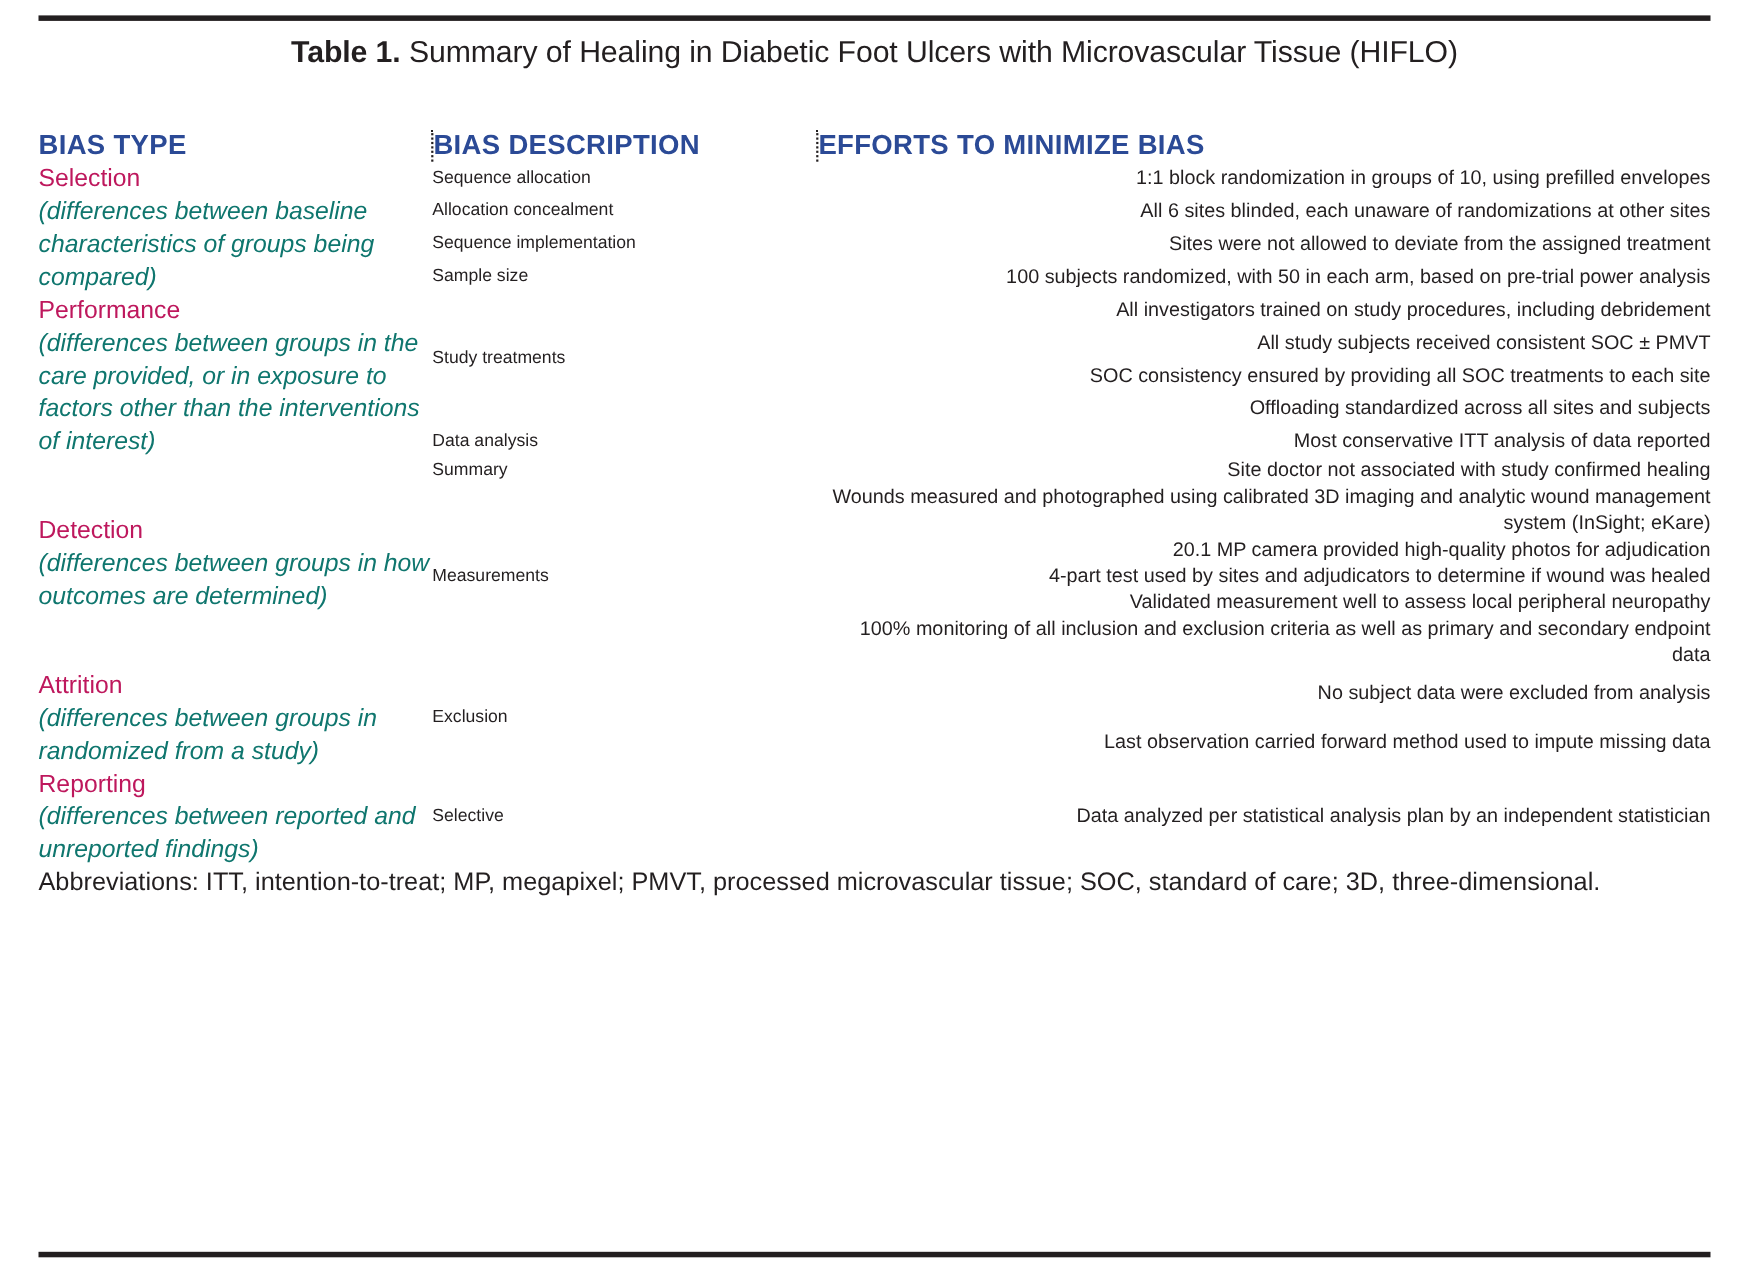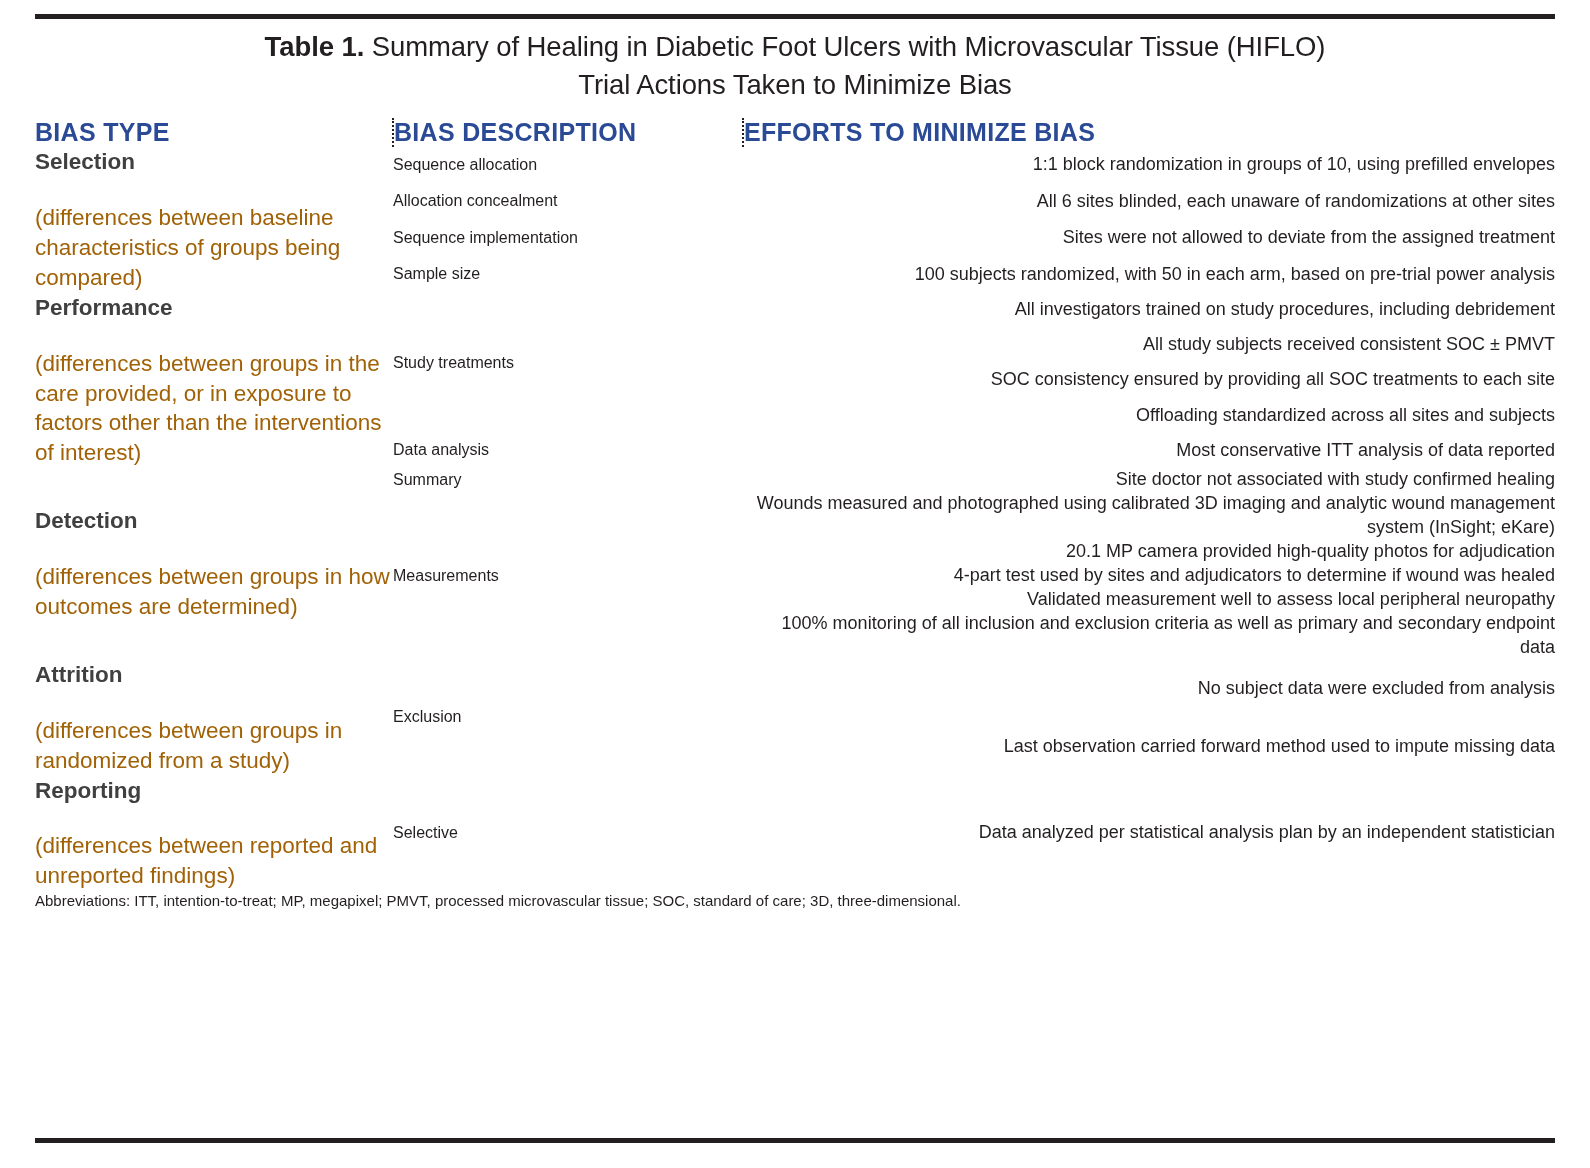--- a/index.html
+++ b/index.html
@@ -83,62 +83,61 @@
   }
   .hdr-cell.sep { border-left: 2px dotted #231f20; }
 
   .typecell {
     padding: 12px 16px 14px 14px;
     font-size: 22.5px;
     line-height: 1.33;
     vertical-align: top;
   }
   .typecell .tname {
-    font-weight: bold;
+    font-weight: normal;
     display: block;
-    color: #404040;
+    color: #be185d;
   }
   .typecell .tdesc {
+    font-style: italic;
     display: block;
-    color: #a16207;
-    margin-top: 26px;
+    color: #0f766e;
   }
   .desccell {
     padding: 9px 12px 10px 14px;
     font-size: 16px;
     line-height: 1.3;
     border-left: 2px dotted #231f20;
   }
   .effortcell {
     padding: 9px 14px 10px 14px;
     font-size: 18px;
     line-height: 1.33;
     border-left: 2px dotted #231f20;
     text-align: right;
   }
 
   .footnote-cell {
     border-top: 2px dotted #231f20;
     padding: 11px 10px 10px 14px;
-    font-size: 15px;
+    font-size: 23px;
     line-height: 1.3;
     color: #231f20;
   }
 </style>
 </head>
 <body>
 
 <div class="page">
 
   <div class="rule-top"></div>
 
   <div class="title">
     <b>Table 1.</b>
     <span>Summary of Healing in Diabetic Foot Ulcers with Microvascular Tissue (HIFLO)</span><br>
-    <span>Trial Actions Taken to Minimize Bias</span>
   </div>
 
   <table class="bias-table">
     <colgroup>
       <col class="c1">
         <col class="c2">
         <col class="c3">
     </colgroup>
     <thead>
       <tr>

